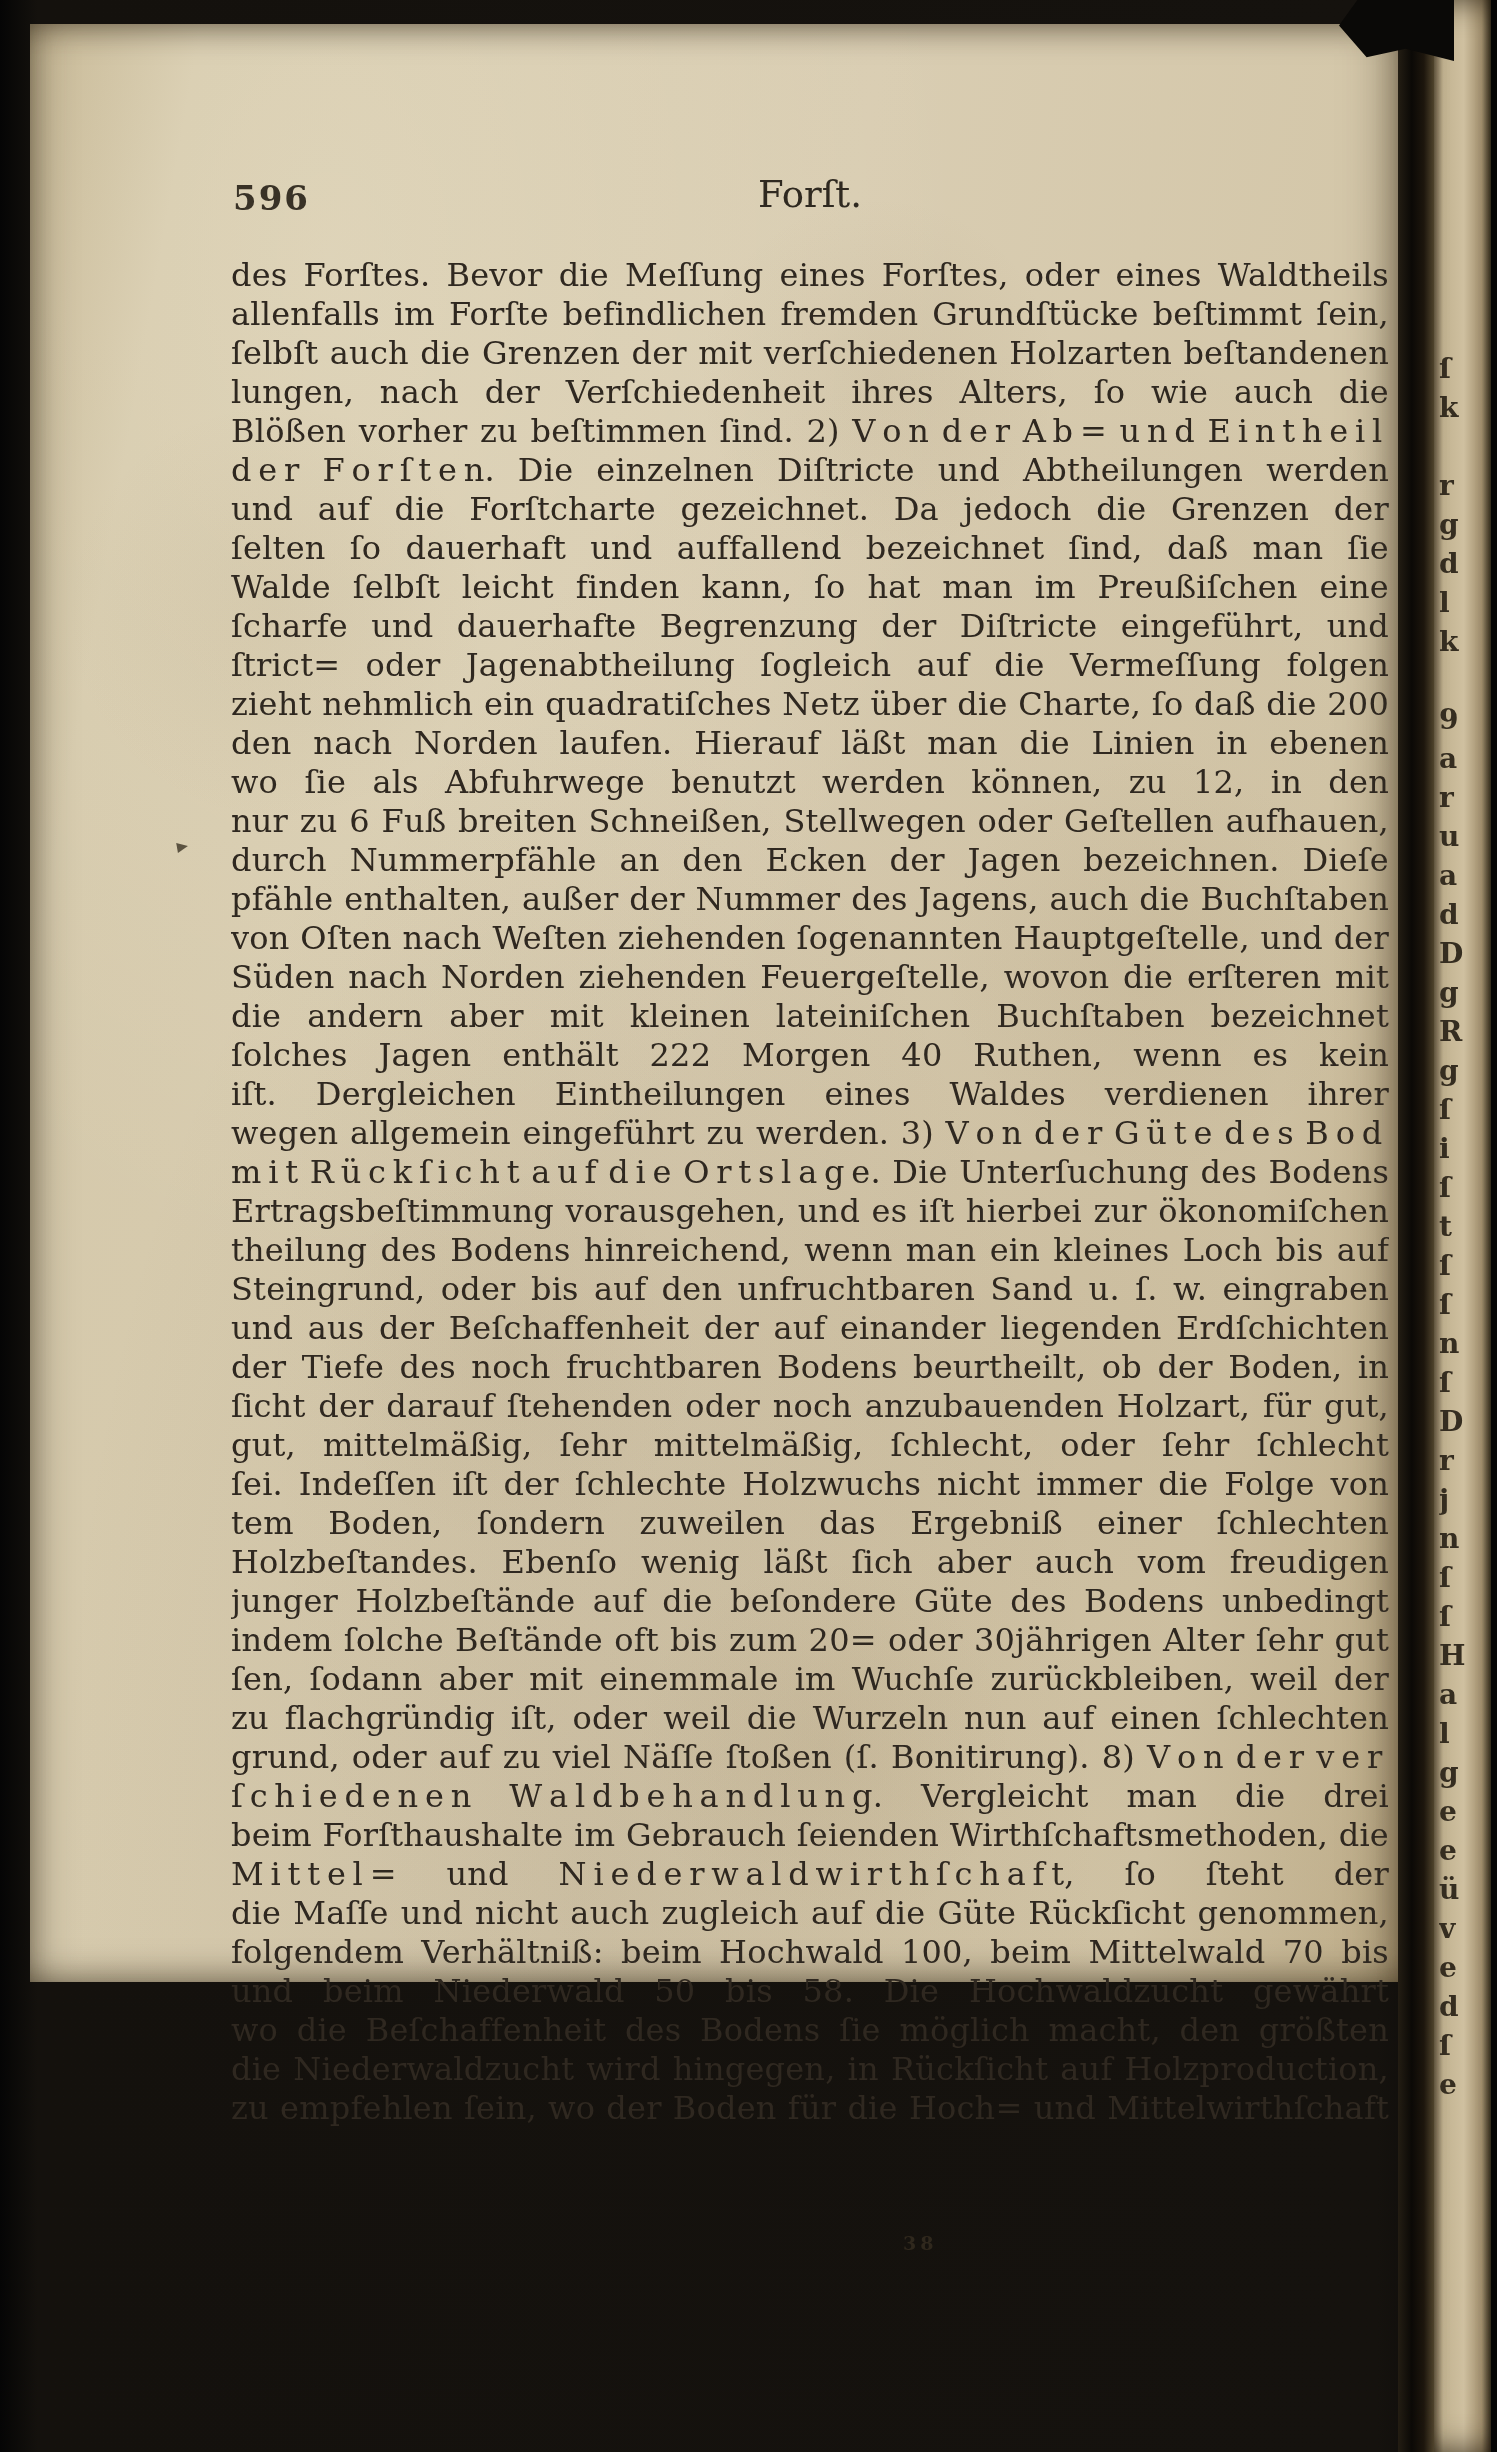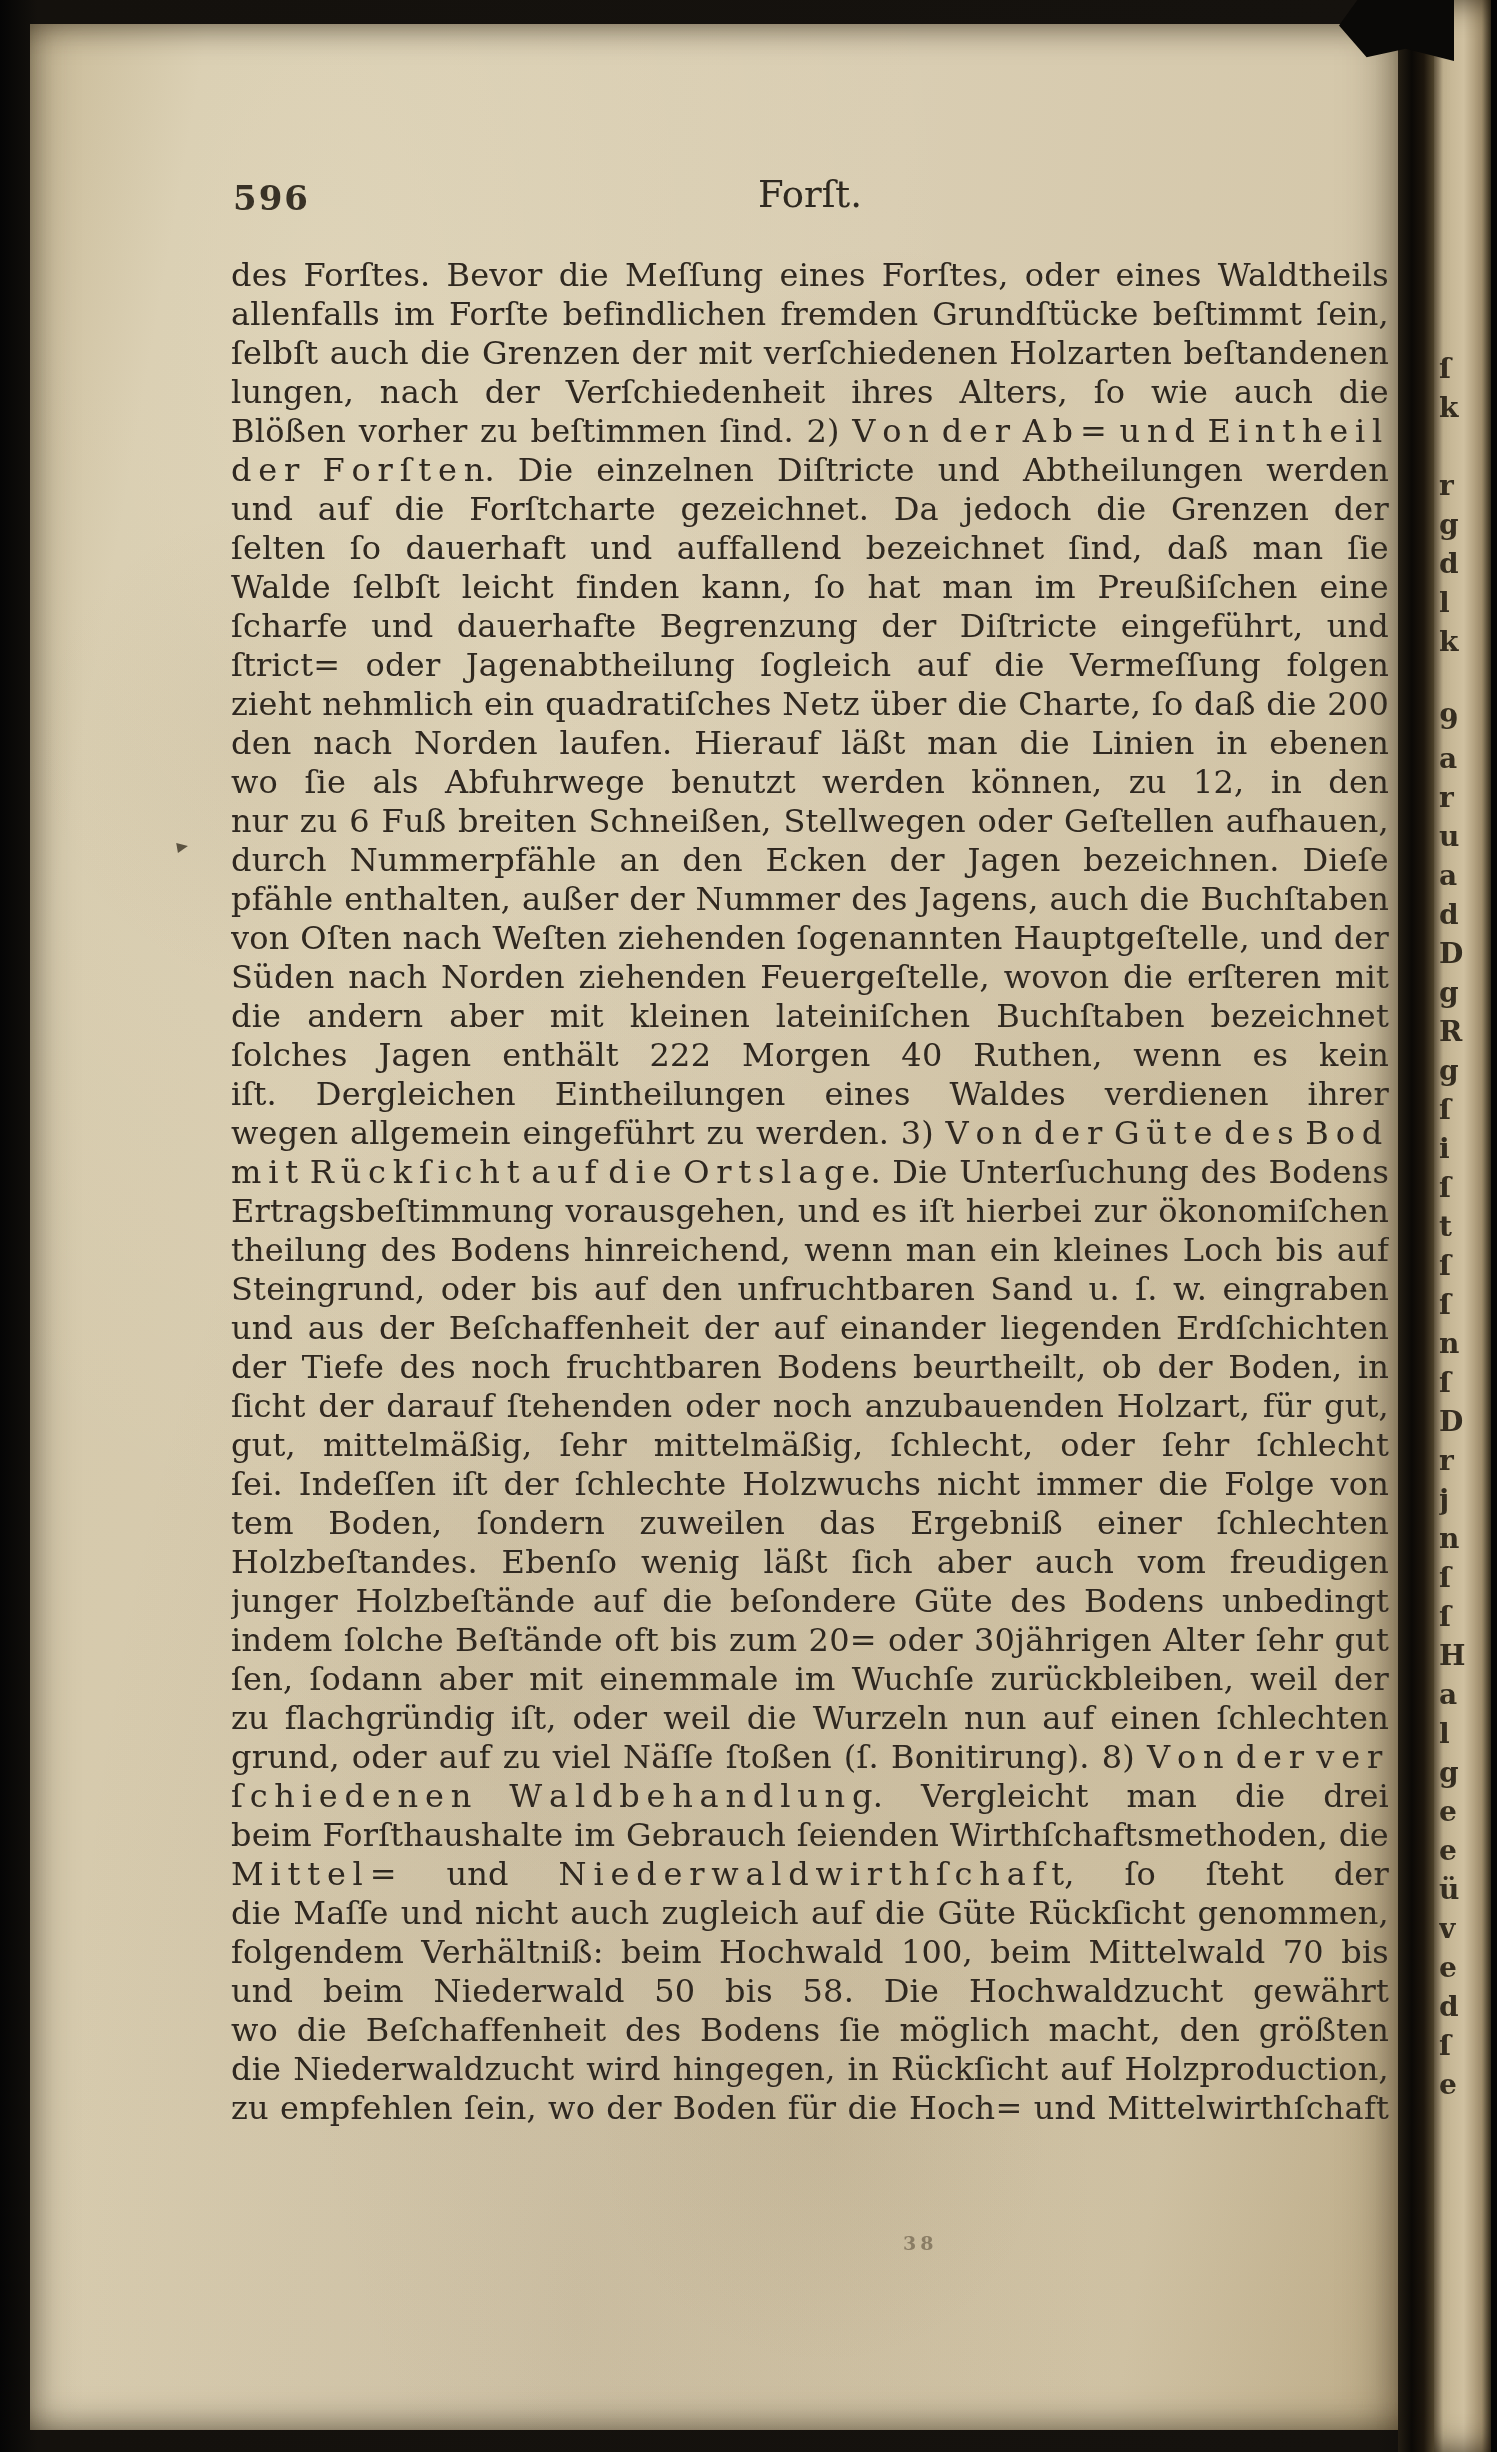--- a/index.html
+++ b/index.html
@@ -15,21 +15,21 @@
     position: absolute;
     inset: 0;
     background: linear-gradient(90deg, #050505 0%, #14110d 2.5%, #15120e 92%, #060606 100%);
   }
   
   .page {
     position: absolute;
     left: 30px;
     top: 24px;
     width: 1368px;
-    height: 2406px;
+    height: 1958px;
     background:
       radial-gradient(ellipse at 22% 12%, rgba(255, 250, 232, 0.20), transparent 42%),
       radial-gradient(ellipse at 75% 70%, rgba(125, 100, 60, 0.10), transparent 55%),
       radial-gradient(ellipse at 40% 95%, rgba(110, 90, 55, 0.12), transparent 45%),
       linear-gradient(100deg, #c2b28e 0%, #d5c9ab 10%, #d9cdb2 50%, #d3c6a8 84%, #bfae8a 100%);
     box-shadow:
       inset 0 20px 34px -20px rgba(42, 32, 16, 0.60),
       inset 0 -22px 36px -22px rgba(42, 32, 16, 0.55),
       inset 26px 0 44px -26px rgba(42, 32, 16, 0.55),
       inset -34px 0 50px -30px rgba(62, 47, 25, 0.60);

